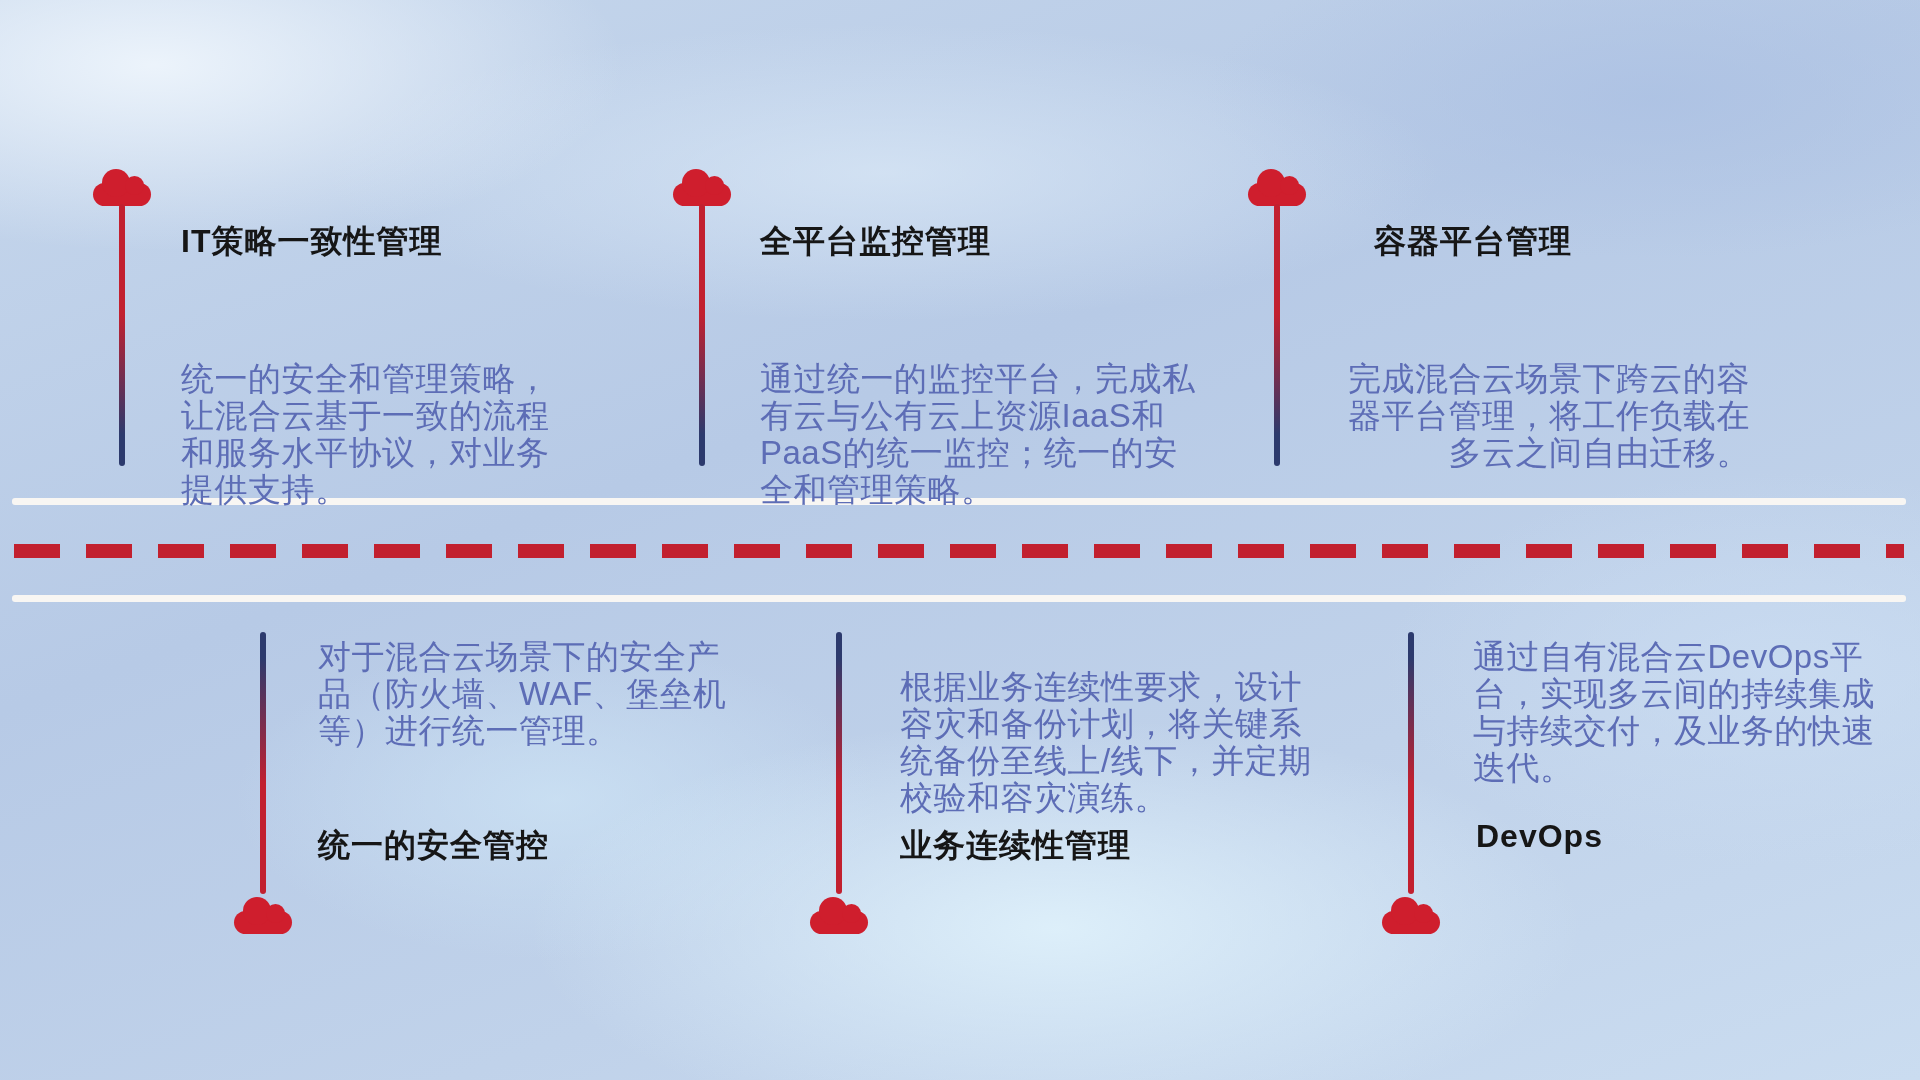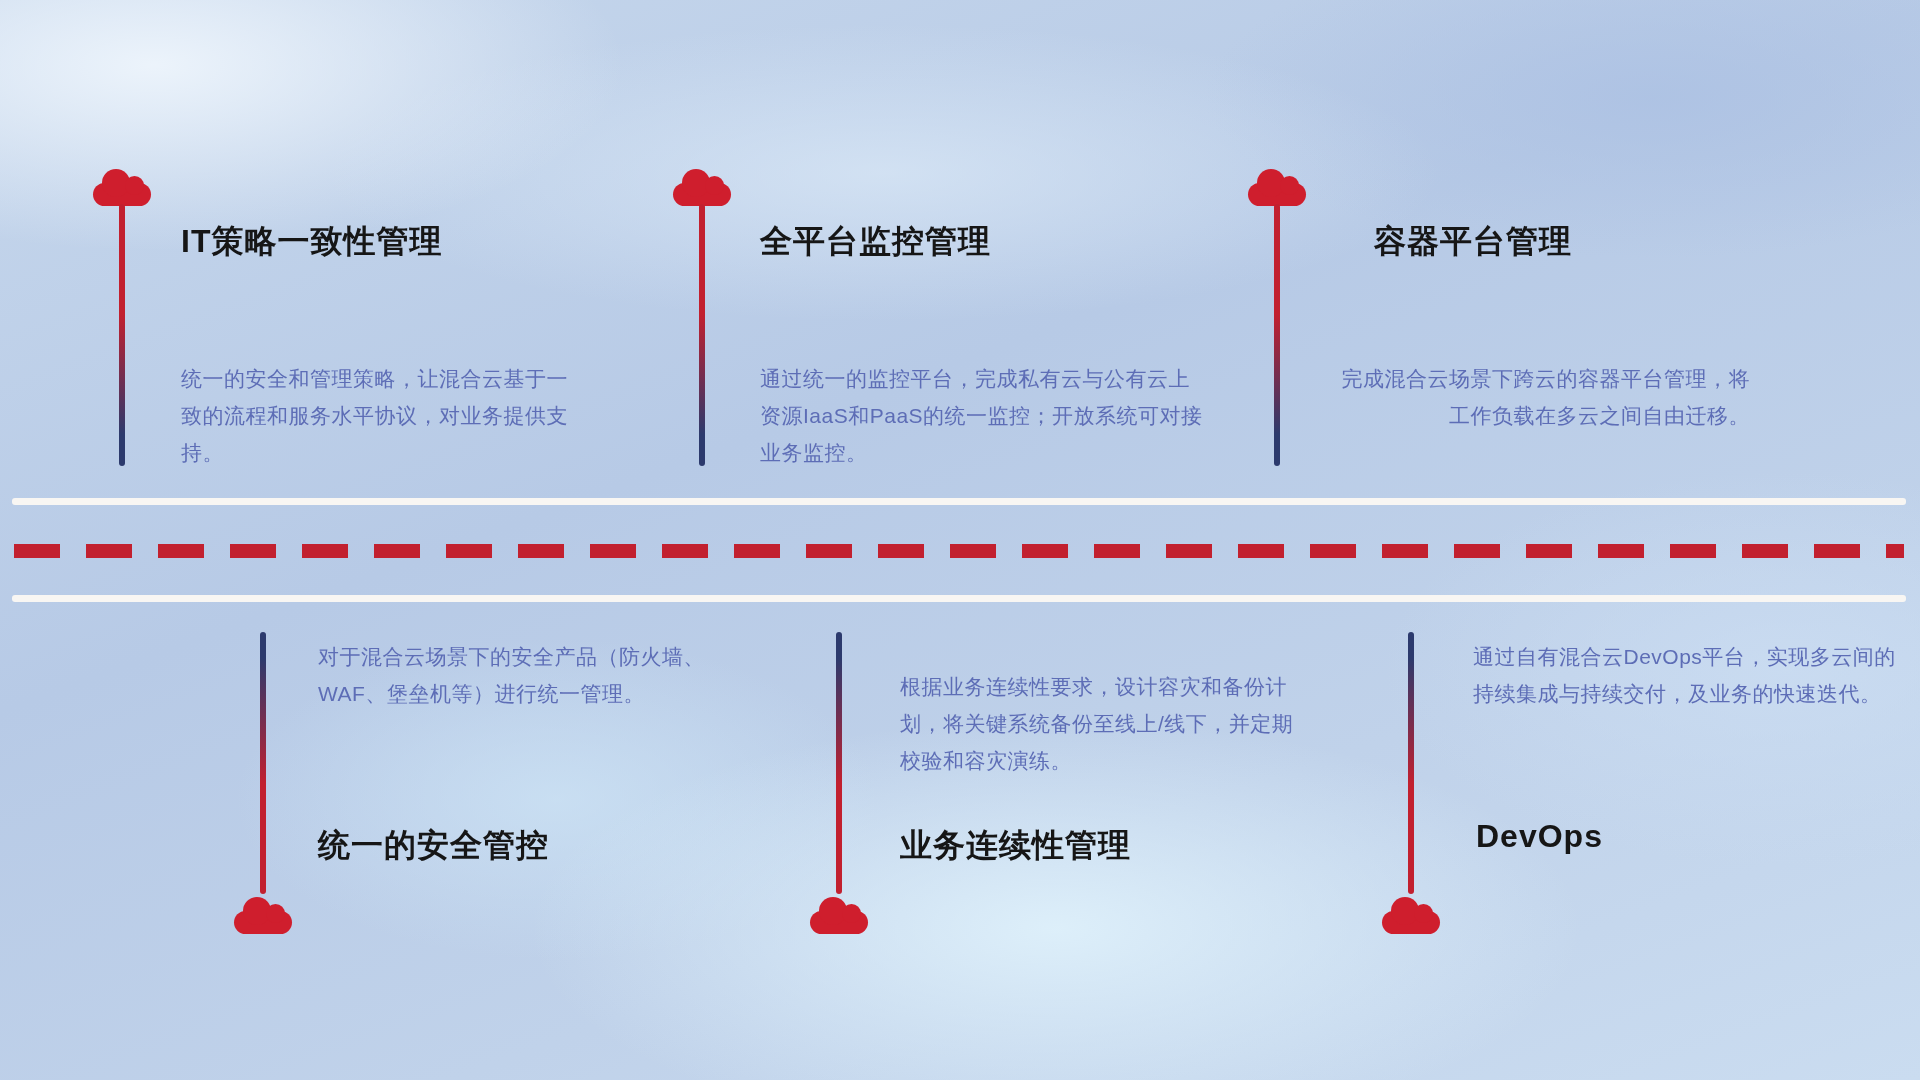--- a/index.html
+++ b/index.html
@@ -42,21 +42,21 @@
   .cloud i::before{content:"";position:absolute;left:9px;bottom:9px;width:28px;height:28px;border-radius:50%;background:var(--cloud-red);}
   .cloud i::after{content:"";position:absolute;right:7px;bottom:11px;width:19px;height:19px;border-radius:50%;background:var(--cloud-red);}
 
   
   .vline{position:absolute;width:6px;border-radius:3px;}
   .vline.down{height:262px;background:linear-gradient(to bottom,var(--line-red) 0%,var(--line-red) 42%,var(--line-navy) 88%,var(--line-navy) 100%);}
   .vline.up{height:262px;background:linear-gradient(to bottom,var(--line-navy) 0%,var(--line-navy) 10%,var(--line-red) 58%,var(--line-red) 100%);}
 
   
   .item-title{position:absolute;font-size:32px;font-weight:700;color:var(--title-color);letter-spacing:1px;white-space:nowrap;}
-  .item-desc{position:absolute;font-size:21px;line-height:37px;color:var(--desc-color);letter-spacing:0.5px;}
+  .item-desc{position:absolute;font-size:33px;line-height:37px;color:var(--desc-color);letter-spacing:0.5px;}
 </style>
 </head>
 <body>
 
 <div class="stage">
 
   <div>
     <div class="road-line top"></div>
     <div class="road-dash"></div>
     <div class="road-line bottom"></div>
@@ -70,21 +70,21 @@
     <div class="item-title" style="left:181px;top:220px;">IT策略一致性管理</div>
     <div class="item-desc" style="left:181px;top:360px;width:400px;">统一的安全和管理策略，让混合云基于一致的流程和服务水平协议，对业务提供支持。</div>
   </div>
 
   <div>
     <div class="cloud" style="left:673px;top:168px;">
         <i></i>
       </div>
     <div class="vline down" style="left:699px;top:204px;"></div>
     <div class="item-title" style="left:760px;top:220px;text-align:center;">全平台监控管理</div>
-    <div class="item-desc" style="left:760px;top:360px;width:448px;">通过统一的监控平台，完成私有云与公有云上资源IaaS和PaaS的统一监控；开放系统可对接业务监控。</div>
+    <div class="item-desc" style="left:760px;top:360px;width:448px;">通过统一的监控平台，完成私有云与公有云上资源IaaS和PaaS的统一监控；统一的安全和管理策略。</div>
   </div>
 
   <div>
     <div class="cloud" style="left:1248px;top:168px;">
         <i></i>
       </div>
     <div class="vline down" style="left:1274px;top:204px;"></div>
     <div class="item-title" style="left:1338px;top:220px;margin-left:36px;">容器平台管理</div>
     <div class="item-desc" style="left:1338px;top:360px;width:412px;text-align:right;">完成混合云场景下跨云的容器平台管理，将工作负载在多云之间自由迁移。</div>
   </div>

